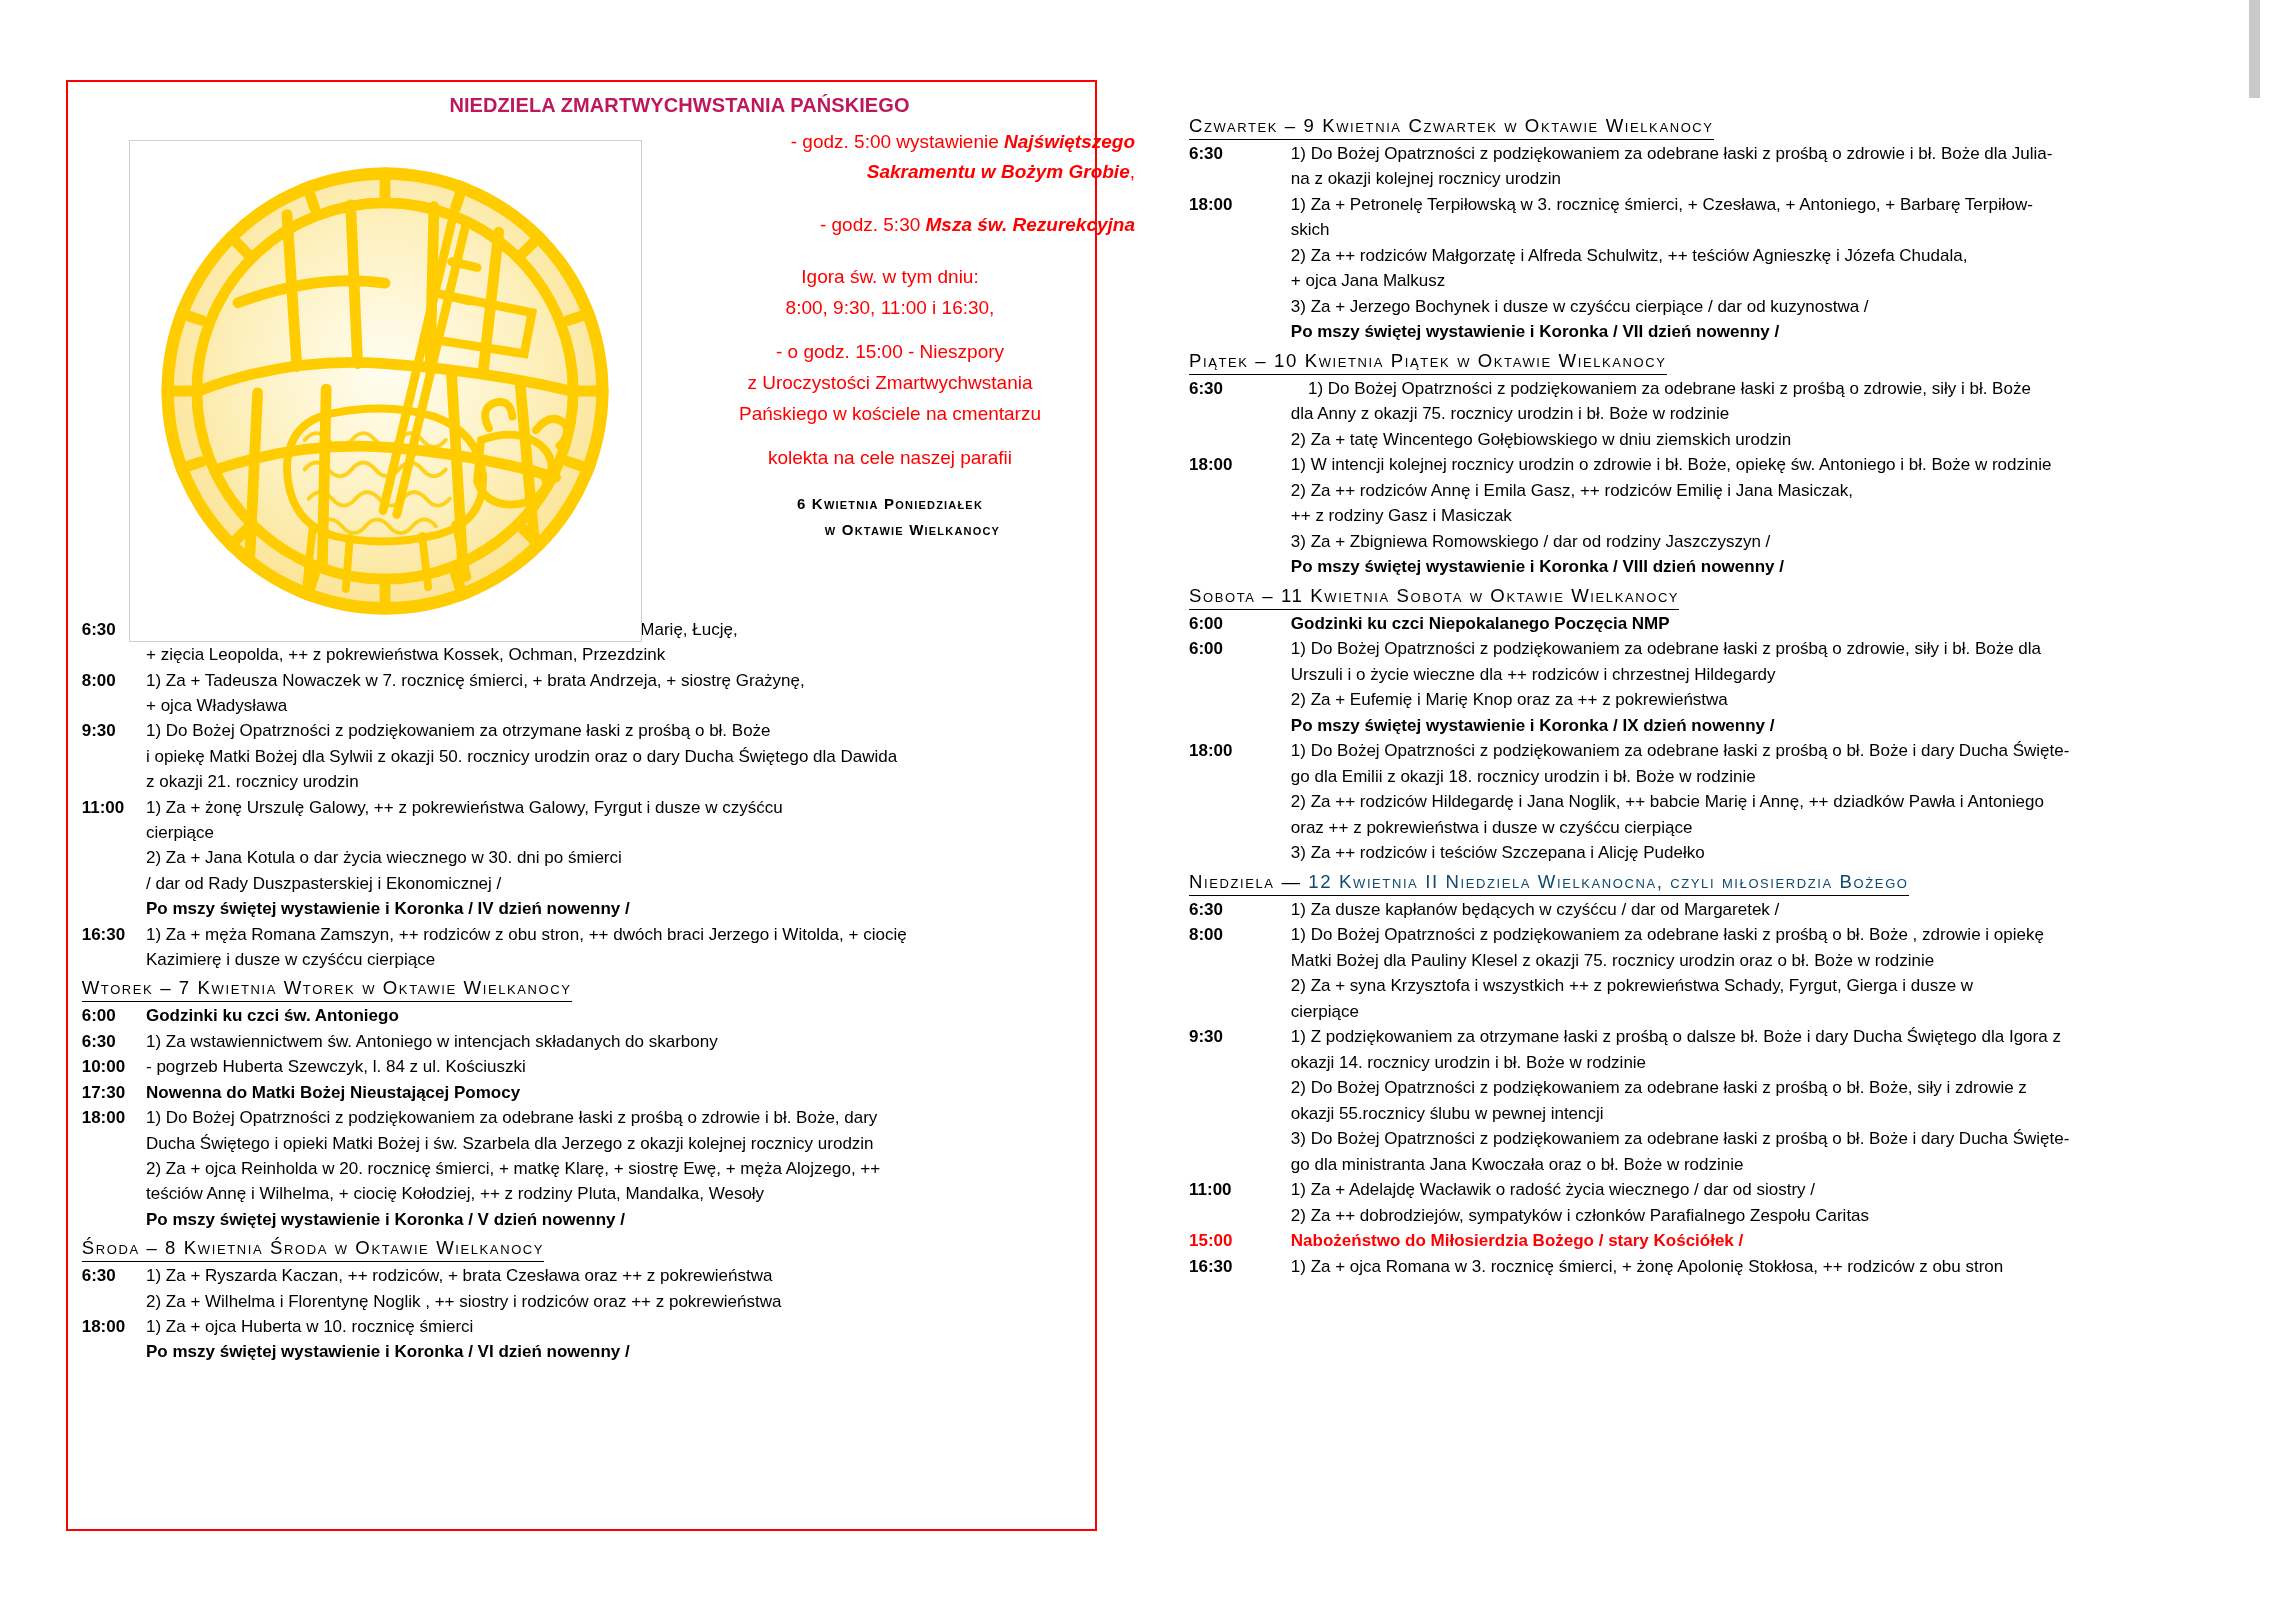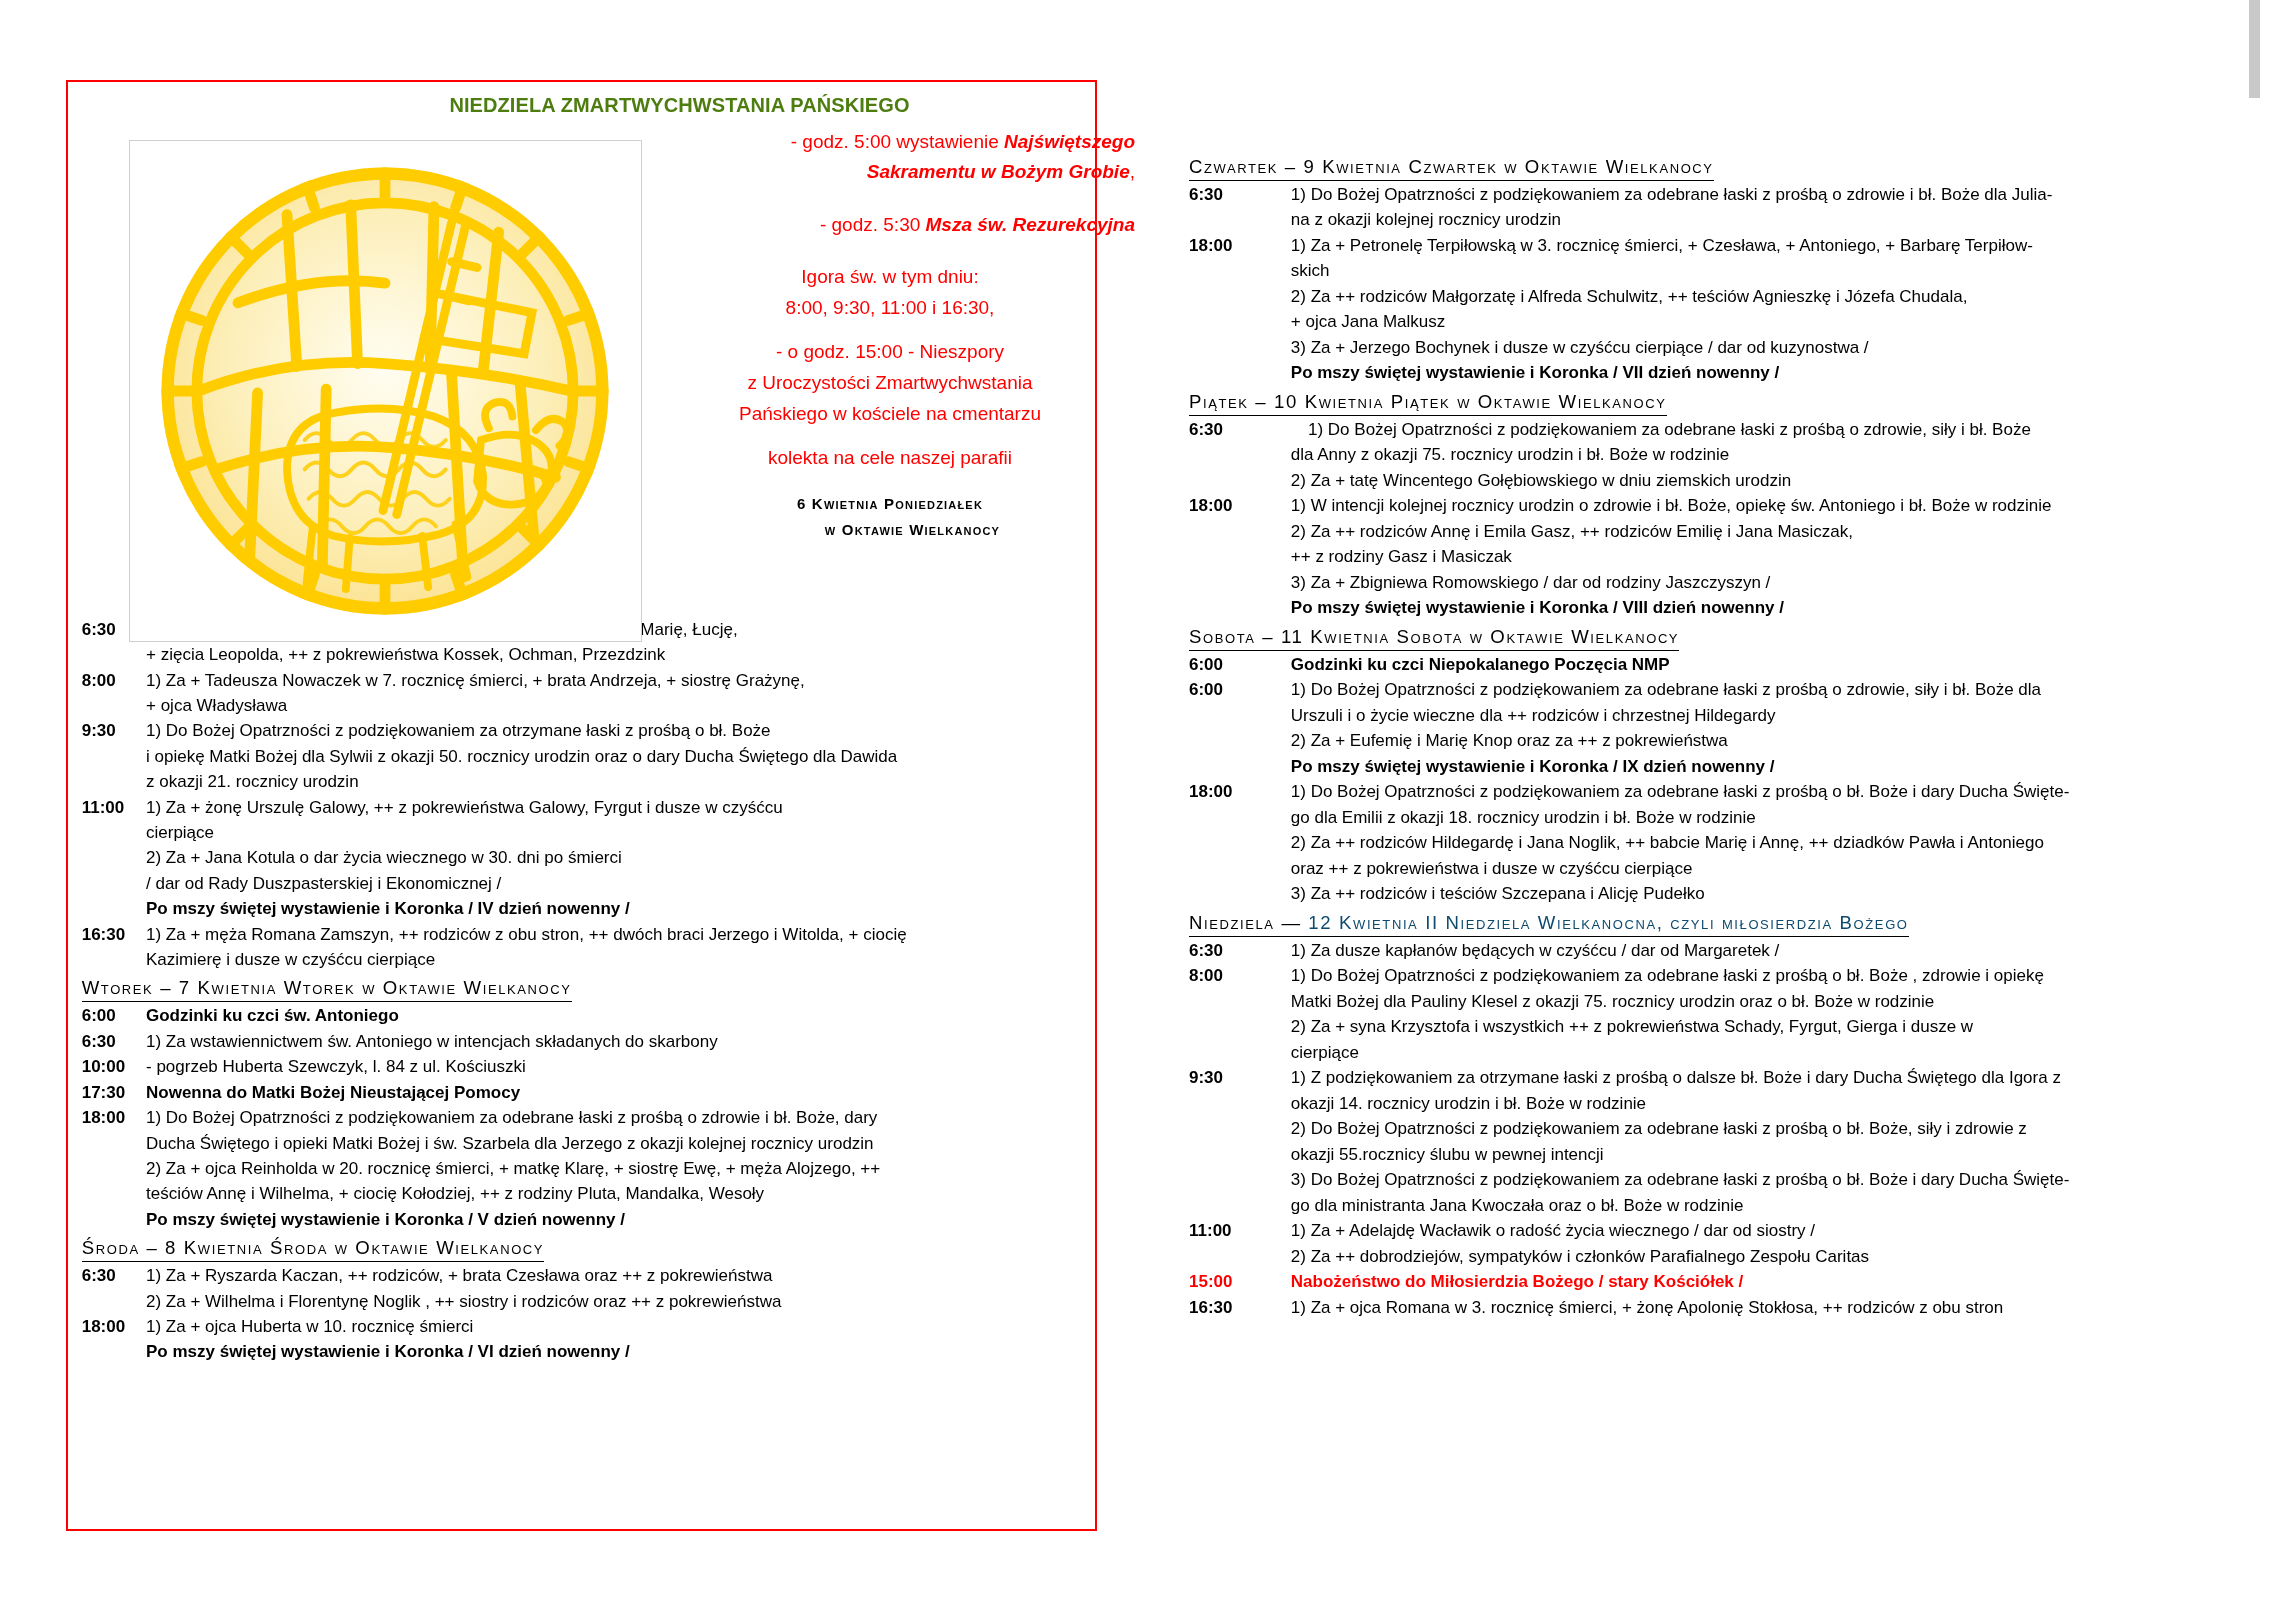--- a/index.html
+++ b/index.html
@@ -22,28 +22,28 @@
   .page{position:absolute;top:0;left:0;width:2271px;height:1621px;}
 
   .col-left{
     position:absolute;left:66px;top:80px;width:1031px;
     border:2.9px solid #ff0000;
     box-sizing:border-box;
     padding:0;
     height:1451px;
   }
   .col-right{
-    position:absolute;left:1189px;top:110px;width:1059px;margin-top:41px;
+    position:absolute;left:1189px;top:110px;width:1059px;
   }
 
   
   .hdr{position:relative;width:100%;}
   .hdr-title{
     text-align:center;
-    color:#4d7c0f;
+    color:#be185d;
     font-weight:bold;
     font-size:20px;
     letter-spacing:0.1px;
     padding-top:11.8px;
     padding-left:196px;
   }
   .hdr-body{
     position:relative;
     min-height:500px;
     margin-left:48px;

